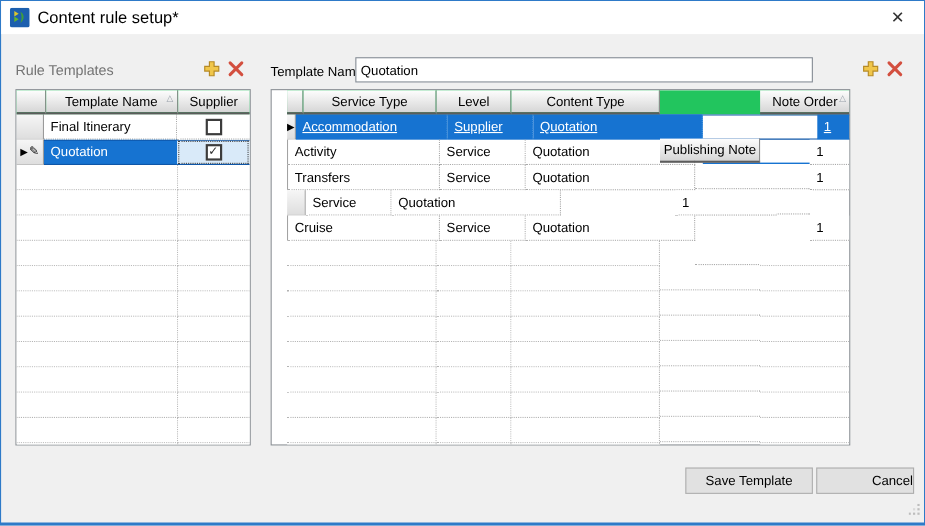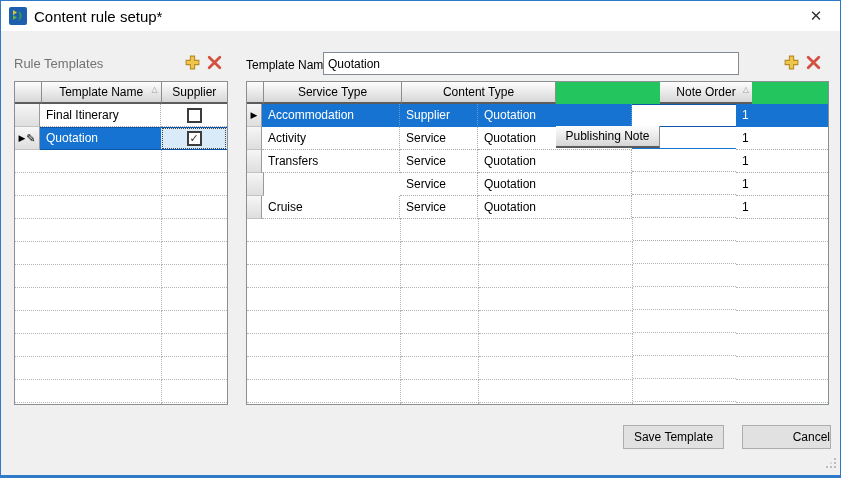--- a/index.html
+++ b/index.html
@@ -72,35 +72,35 @@
   .row { display: flex; height: 23px; }
   .rowheader {
     background: linear-gradient(to bottom, #f6f6f6, #dedede);
     border-right: 1px solid #9a9a9a;
     border-bottom: 1px solid #c2c2c2;
     display: flex; align-items: center; justify-content: center;
     gap: 1px; cursor: pointer;
   }
   .row-current { font-size: 9px; color: #000; line-height: 1; }
   .row-edit { font-size: 11px; color: #000; line-height: 1; }
-  .rowcells { flex: 1; display: flex; justify-content: flex-end; }
+  .rowcells { flex: 1; display: flex; }
   .cell {
     background: #fff;
     border-right: 1px dotted #a9a9a9;
     border-bottom: 1px dotted #a9a9a9;
     display: flex; align-items: center;
     padding-left: 6px;
     overflow: hidden; white-space: nowrap;
     cursor: default;
   }
   .cell.center { justify-content: center; padding-left: 0; }
   .row.selected .rowcells { box-shadow: inset 0 0 0 1px #0e56a8; }
   .row.selected .cell {
     background: #1673d1; color: #fff;
-    border-right: 1px dotted #5a9fe0; border-bottom: 1px solid #1673d1;
+    border-right: 1px dotted #5a9fe0; border-bottom: 1px solid #1673d1; text-decoration: underline;
   }
   .cell.sel-cell { background: #1673d1; color: #fff; border-right: 1px solid #1673d1; border-bottom: 1px solid #0e56a8; box-shadow: inset 0 1px 0 #0e56a8; }
   .cell.focus-cell { background: #d9eaf9; outline: 1px dotted #444; outline-offset: -2px; border-bottom: 1px solid #0e56a8; box-shadow: inset 0 1px 0 #0e56a8; }
   .empty-row { display: flex; height: 23px; }
   .ecell { background: #fff; border-right: 1px dotted #b3b3b3; border-bottom: 1px dotted #b3b3b3; }
   .ecell:last-child { border-right: none; }
   
   .checkbox {
     width: 15px; height: 15px;
     border: 2px solid #3c3c3c; background: #fff;
@@ -252,25 +252,28 @@
     <svg width="17" height="17" viewBox="0 0 16 16">
         <path d="M6 2 h4 v4 h4 v4 h-4 v4 h-4 v-4 H2 V6 h4 Z" fill="#f0c64a" stroke="#b68a25" stroke-width="1"></path>
       </svg>
   </span>
   <span class="tool-icon" style="left:804px; top:53px;">
     <svg width="17" height="17" viewBox="0 0 16 16">
         <path d="M3 3 L13 13 M13 3 L3 13" stroke="#d34f3f" stroke-width="2.6" stroke-linecap="round"></path>
       </svg>
   </span>
 
-  <div class="grid" style="left:245px; top:80px; width:583px; height:324px;">
+  <div class="grid" style="left:245px; top:80px; width:527px; height:324px;padding-left:14px;">
     <div class="grid-header">
       <div class="hcell rc0"></div>
       <div class="hcell rc1">
           <span>Service Type</span>
+        </div>
+      <div class="hcell rc2">
+          <span>Level</span>
         </div>
       <div class="hcell rc3">
           <span>Content Type</span>
         </div>
       <div class="hcell rc4">
           <span>Publishing Note</span>
         </div>
       <div class="hcell rc5" style="border-right:none;">
         <span>Note Order</span>
         <span class="sort-glyph">△</span>
@@ -391,21 +394,21 @@
       </div>
     <div class="empty-row">
         <div class="ecell re0"></div>
         <div class="ecell rc2"></div>
         <div class="ecell rc3"></div>
         <div class="ecell rc4"></div>
         <div class="ecell rc5"></div>
       </div>
   </div>
 
-  <button class="btn" style="left:622px; top:424px; width:101px;">Save Template</button>
+  <button class="btn" style="left:622px; top:424px; width:116px;">Save Template</button>
   <button class="btn" style="left:741px; top:424px; width:89px;text-align:right;">Cancel</button>
 
   <span class="resize-grip">
     <svg width="11" height="11" viewBox="0 0 11 11">
       <g fill="#bdbdbd">
         <rect x="8" y="0" width="2" height="2"></rect>
         <rect x="8" y="4" width="2" height="2"></rect>
         <rect x="8" y="8" width="2" height="2"></rect>
         <rect x="4" y="4" width="2" height="2" fill="#d9d9d9"></rect>
         <rect x="4" y="8" width="2" height="2"></rect>

